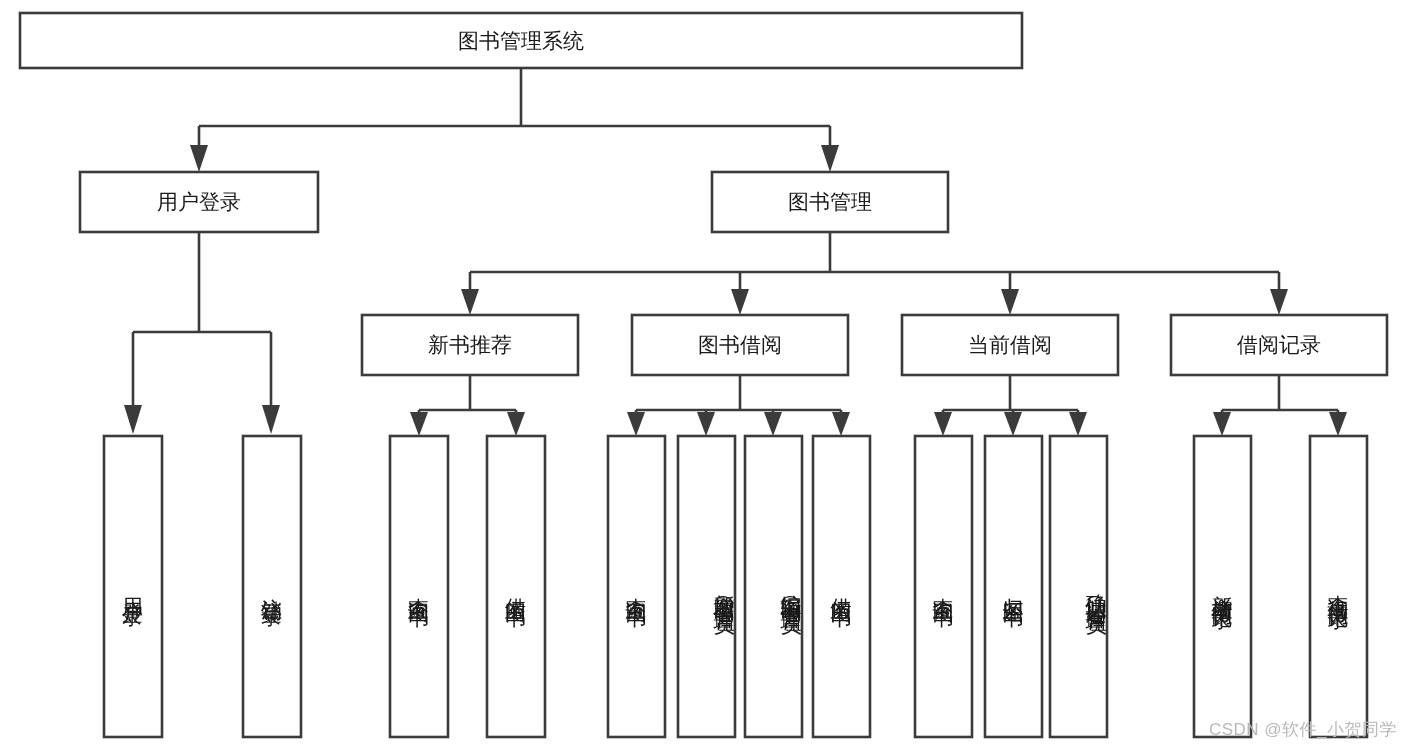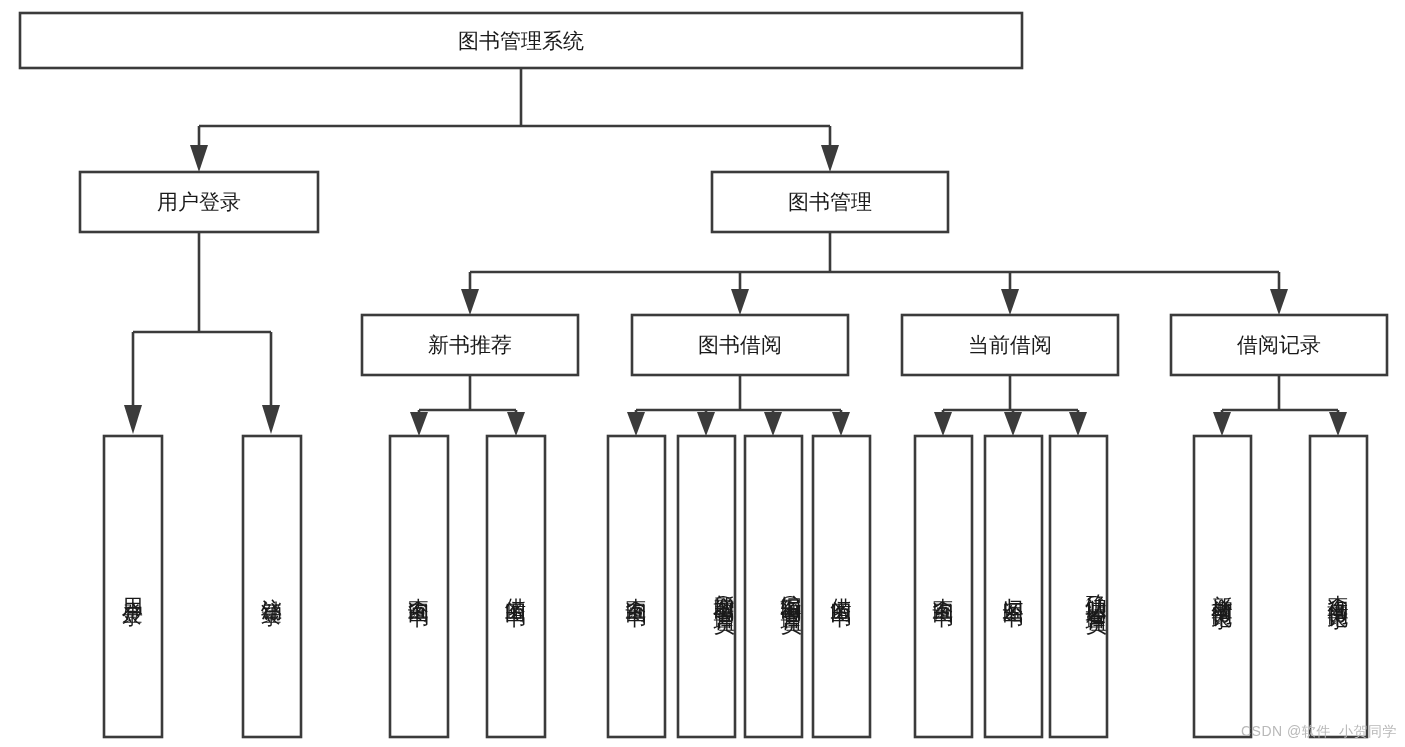--- a/index.html
+++ b/index.html
@@ -62,21 +62,21 @@
     justify-content: center;
     text-align: center;
     white-space: nowrap;
     pointer-events: none;
   }
   .watermark {
     position: absolute;
     right: 8px;
     bottom: 6px;
     font-family: "Liberation Sans", "DejaVu Sans", sans-serif;
-    font-size: 14px;
+    font-size: 17px;
     color: #b9b9b9;
     letter-spacing: 0.5px;
     white-space: nowrap;
   }
 </style>
 </head>
 <body>
 
 <div id="diagram-root">
 

